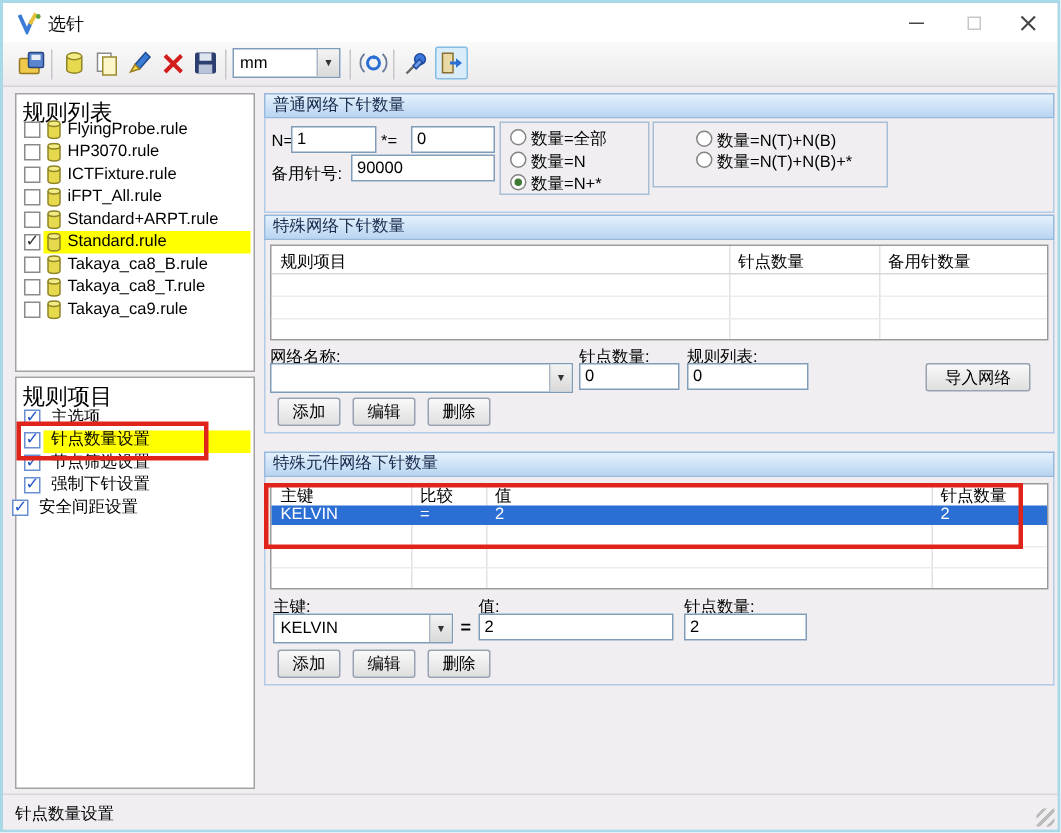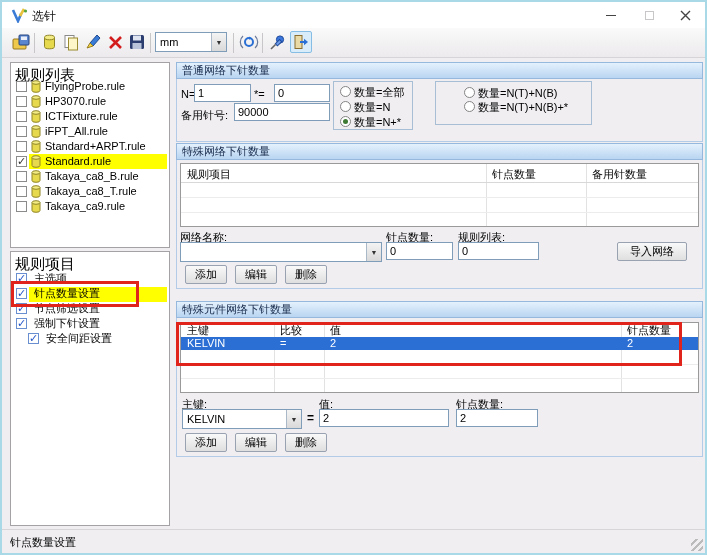--- a/index.html
+++ b/index.html
@@ -236,35 +236,35 @@
     <span class="a" style="left:24px">针点数量设置</span>
   </div>
   <div class="a lrow" style="left:8px;top:299px;width:160px">
     <span class="a cb blue on" style="left:6px"></span>
     <span class="a" style="left:24px">节点筛选设置</span>
   </div>
   <div class="a lrow" style="left:8px;top:314px;width:160px">
     <span class="a cb blue on" style="left:6px"></span>
     <span class="a" style="left:24px">强制下针设置</span>
   </div>
-  <div class="a lrow" style="left:20px;top:329px;width:160px">
+  <div class="a lrow" style="left:0;top:329px;width:160px">
     <span class="a cb blue on" style="left:6px"></span>
     <span class="a" style="left:24px">安全间距设置</span>
   </div>
   <div class="a redbox" style="left:9px;top:279px;width:128px;height:26px"></div>
 
   <div class="a grphdr" style="left:174px;top:60px;width:527px">普通网络下针数量</div>
   <div class="a gcontent" style="left:174px;top:77px;width:527px;height:63px">
     <span class="a flabel" style="left:4px;top:9px">N=</span>
     <input class="a tbx" style="left: 17px; top: 5px; width: 57px;" readonly="" value="1">
     <span class="a flabel" style="left:77px;top:9px">*=</span>
     <input class="a tbx" style="left: 97px; top: 5px; width: 56px;" readonly="" value="0">
     <span class="a flabel" style="left:4px;top:29px">备用针号:</span>
     <input class="a tbx" style="left: 57px; top: 24px; width: 96px;" readonly="" value="90000">
-    <div class="a rbox" style="left:156px;top:2px;width:80px;height:49px">
+    <div class="a rbox" style="left:156px;top:2px;width:100px;height:49px">
       <span class="a radio" style="left:6px;top:4px"></span>
       <span class="a rlabel" style="left:20px;top:3px">数量=全部</span>
       <span class="a radio" style="left:6px;top:19px"></span>
       <span class="a rlabel" style="left:20px;top:18px">数量=N</span>
       <span class="a radio sel" style="left:6px;top:34px"></span>
       <span class="a rlabel" style="left:20px;top:33px">数量=N+*</span>
     </div>
     <div class="a rbox" style="left:258px;top:2px;width:157px;height:44px">
       <span class="a radio" style="left:28px;top:5px"></span>
       <span class="a rlabel" style="left:42px;top:4px">数量=N(T)+N(B)</span>

